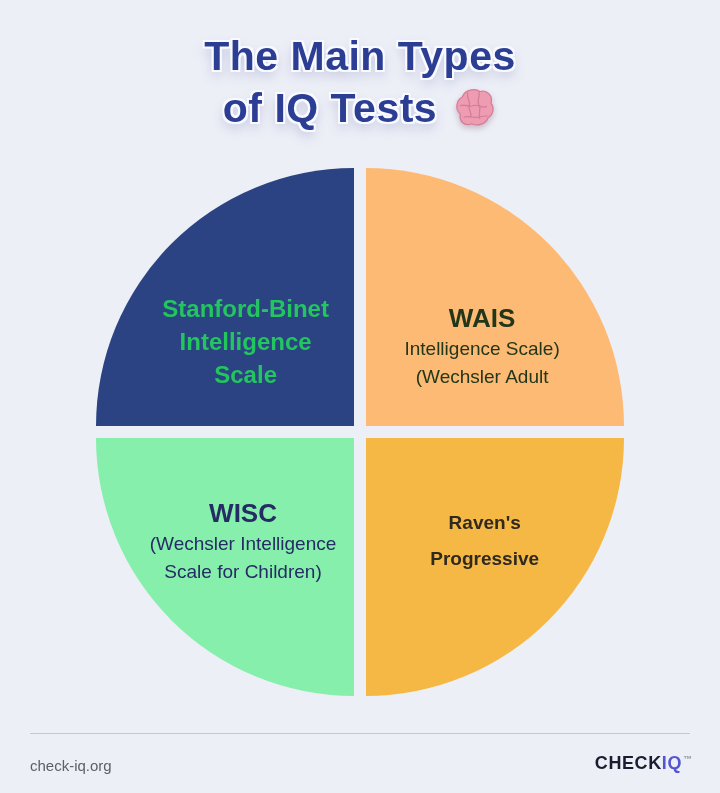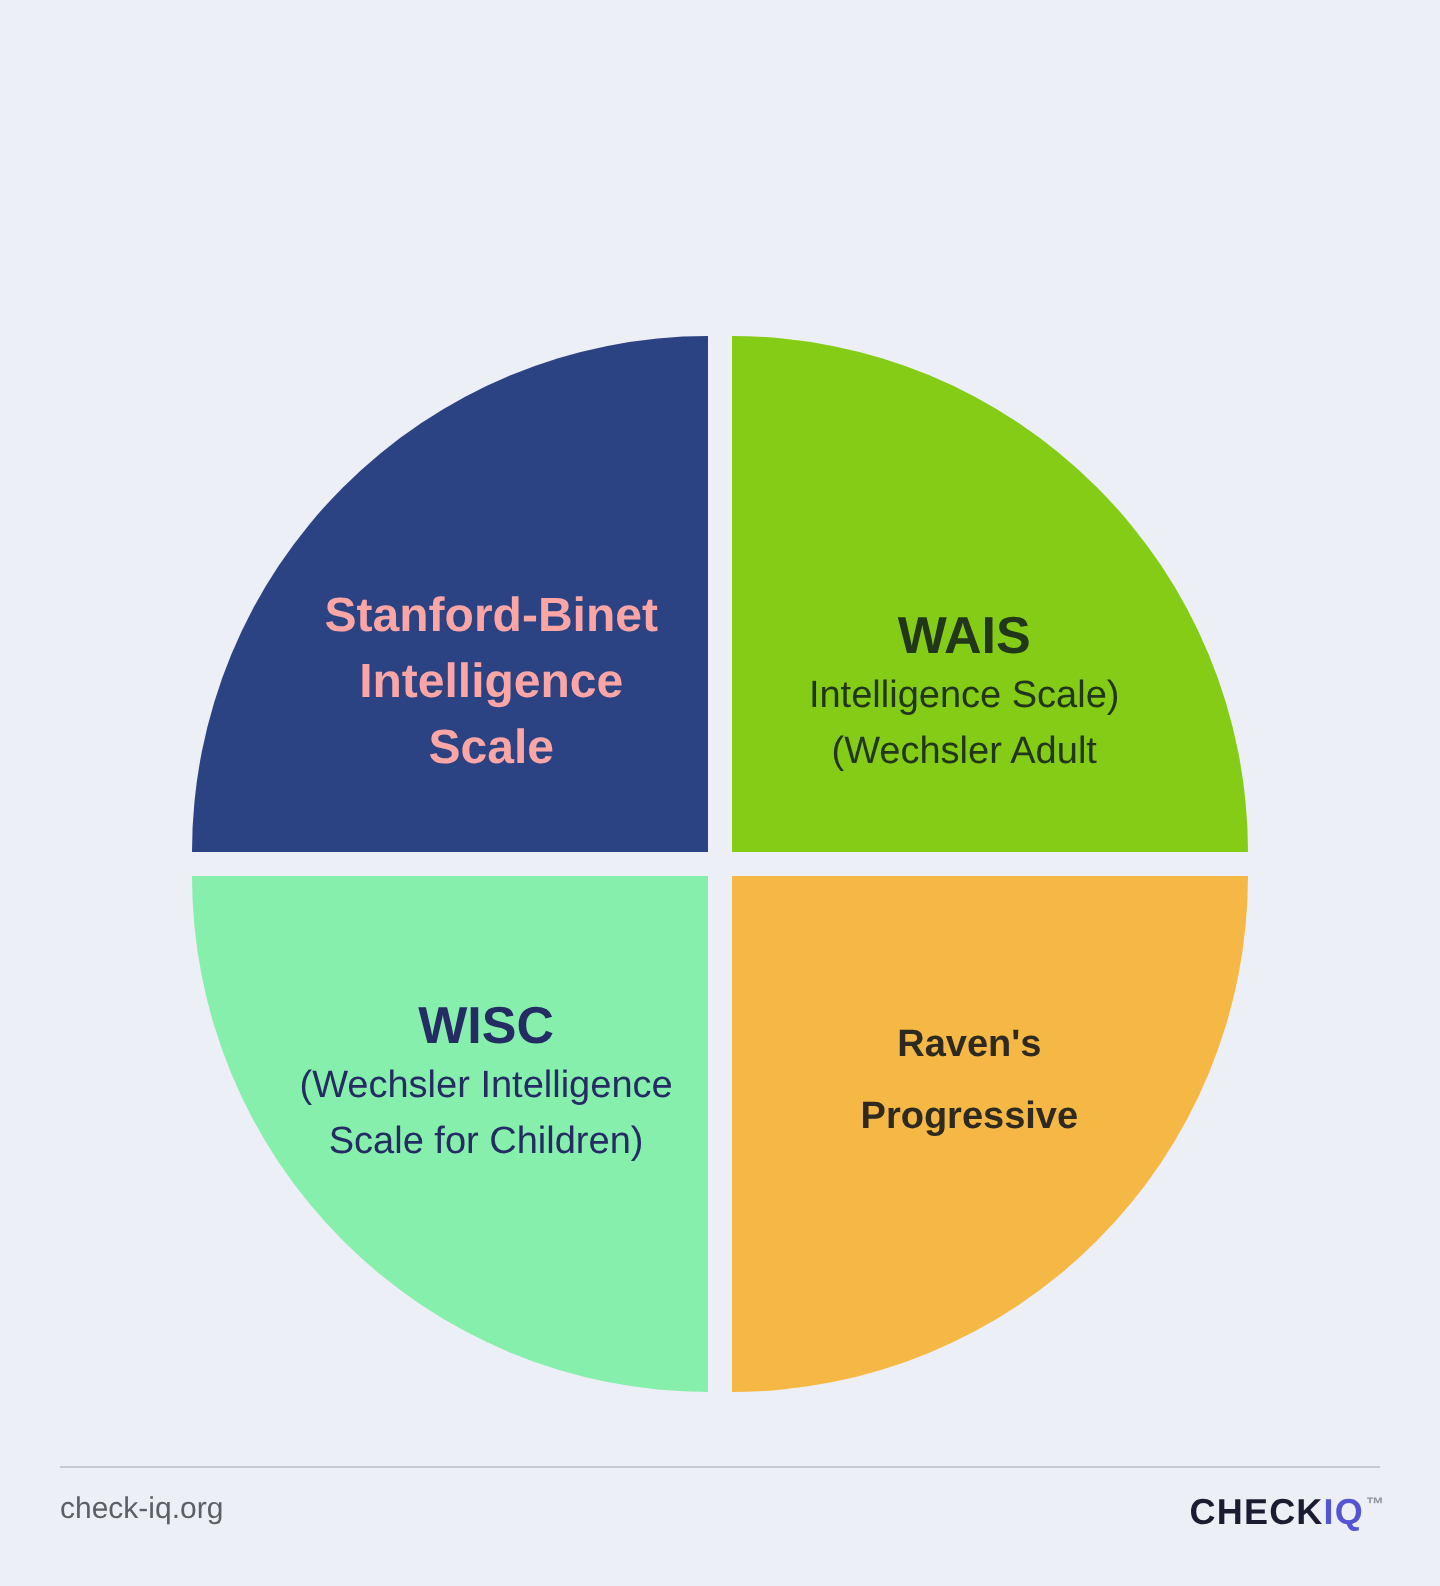--- a/index.html
+++ b/index.html
@@ -36,57 +36,72 @@
   .pie{
     position:absolute;left:96px;top:168px;
     width:528px;height:528px;
     display:grid;
     grid-template-columns:258px 258px;
     grid-template-rows:258px 258px;
     gap:12px;
   }
   .quad{position:relative;}
   .q-tl{background:#2b4383;border-top-left-radius:100%;}
-  .q-tr{background:#84cc16;border-top-right-radius:100%;padding-left:20px;}
+  .q-tr{background:#fdba74;border-top-right-radius:100%;padding-left:20px;}
   .q-bl{background:#86efac;border-bottom-left-radius:100%;}
   .q-br{background:#f6b845;border-bottom-right-radius:100%;}
 
   .qtext{
     position:absolute;transform:translate(-50%,-50%);
     text-align:center;white-space:nowrap;
   }
-  .q-tl .qtext{left:58%;top:67%;color:#fca5a5;font-weight:bold;font-size:24px;line-height:33px;}
+  .q-tl .qtext{left:58%;top:67%;color:#22c55e;font-weight:bold;font-size:24px;line-height:33px;}
   .q-tr .qtext{left:45%;top:69%;color:#22371a;}
   .q-bl .qtext{left:57%;top:40%;color:#252c63;}
   .q-br .qtext{left:46%;top:40%;color:#2e2a20;font-weight:bold;font-size:19px;line-height:36px;}
   .qtitle{font-weight:bold;font-size:26px;line-height:33px;}
   .qsub{font-size:19px;line-height:28px;}
 
   
   .divider{
     position:absolute;left:30px;right:30px;top:733px;
     height:1px;background:#c7c8cf;
   }
   .footer-row{
     position:absolute;left:30px;right:28px;top:746px;height:28px;
-    display:flex;justify-content:space-between;align-items:flex-start;
+    display:flex;justify-content:space-between;align-items:flex-end;
   }
   .site{font-size:15px;color:#5d5e66;}
   .logo{font-size:18px;font-weight:bold;letter-spacing:.6px;color:#1b1c30;white-space:nowrap;margin-left:19px;}
   .logo-iq{color:#5455d2;}
   .logo-tm{
     font-size:9px;color:#92939c;font-weight:bold;
     position:relative;top:-7px;margin-left:1px;letter-spacing:0;
   }
 </style>
 </head>
 <body>
 
 <div class="canvas">
 
+  <header class="title">
+    <div class="title-line">The Main Types</div>
+    <div class="title-line title-line-2">
+      <span>of IQ Tests</span>
+      <span class="brain">
+        <svg viewBox="0 0 64 64" width="48" height="48" aria-hidden="true">
+          <path d="M15 40 C8 34 9 22 18 17 C21 8 35 5 41 10 C51 7 59 16 56 26 C61 32 59 41 52 45 C50 53 38 57 30 53 C21 57 13 50 15 40 Z" fill="#ee9cb1" stroke="#d47b96" stroke-width="1.6"></path>
+          <path d="M25 12 C23 19 29 22 27 28 C25 35 31 37 29 44" fill="none" stroke="#d47b96" stroke-width="1.6" stroke-linecap="round"></path>
+          <path d="M40 11 C42 18 36 22 40 28 C44 35 38 39 41 46" fill="none" stroke="#d47b96" stroke-width="1.6" stroke-linecap="round"></path>
+          <path d="M15 29 C22 26 25 31 31 29 C39 26 42 33 50 30" fill="none" stroke="#d47b96" stroke-width="1.6" stroke-linecap="round"></path>
+          <path d="M20 44 C27 42 33 46 40 44 C45 42 49 44 51 42" fill="none" stroke="#d47b96" stroke-width="1.4" stroke-linecap="round"></path>
+        </svg>
+      </span>
+    </div>
+  </header>
 
   <div class="pie">
 
     <div class="quad q-tl">
       <div class="qtext">
         <div>Stanford-Binet</div>
         <div>Intelligence</div>
         <div>Scale</div>
       </div>
     </div>

